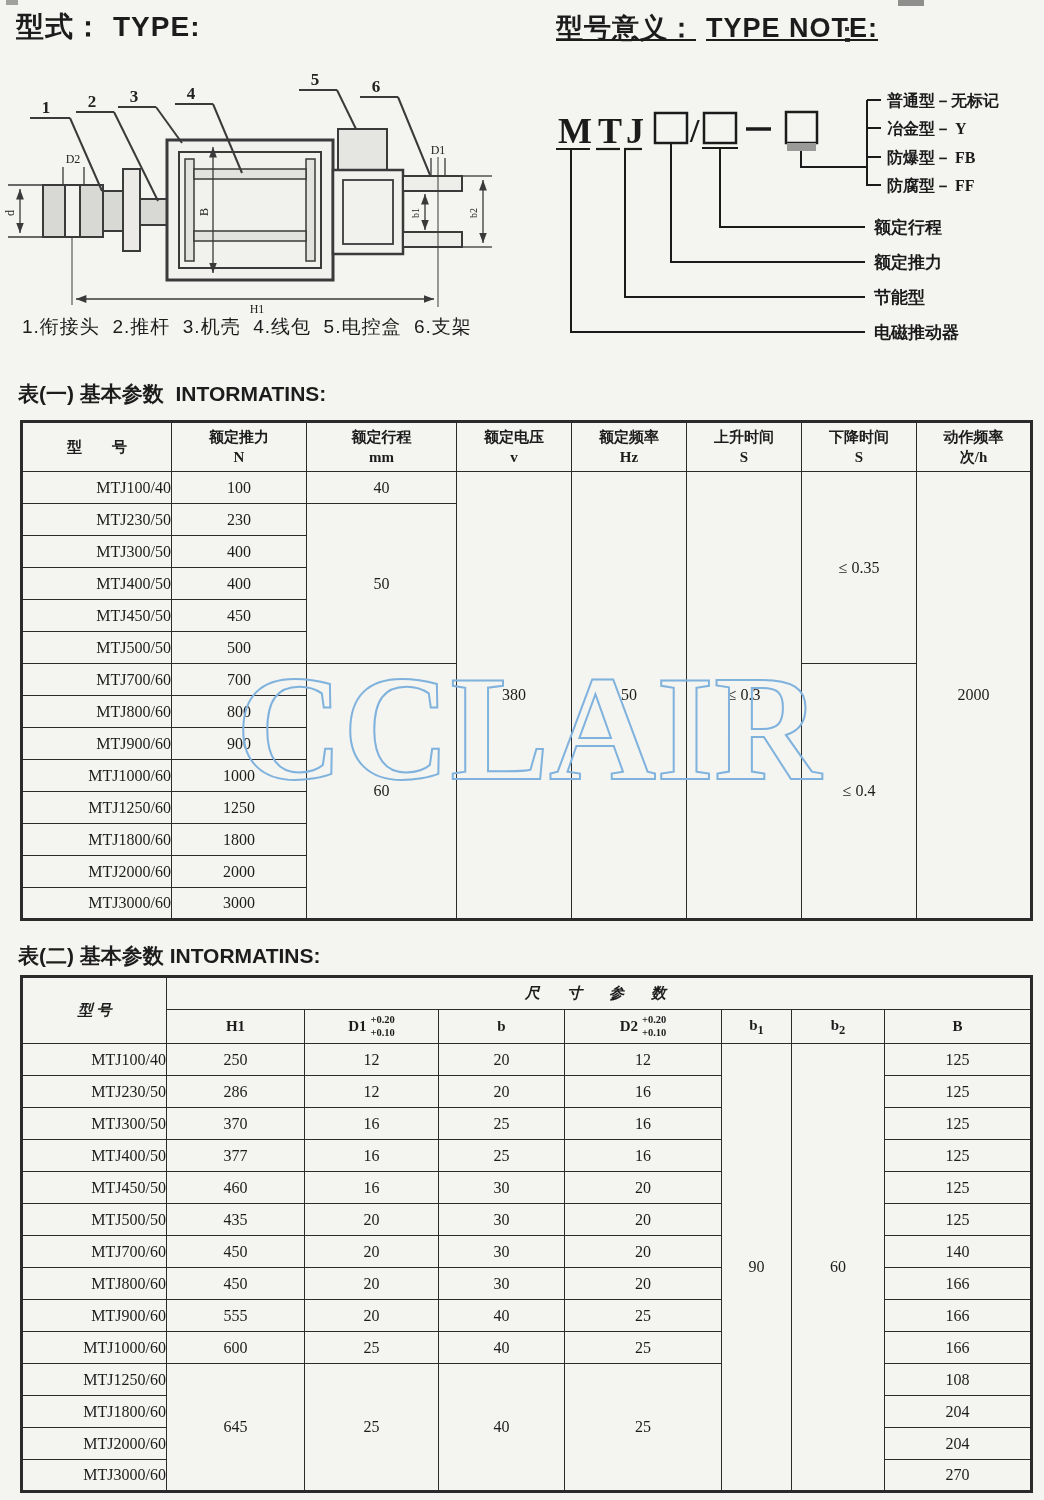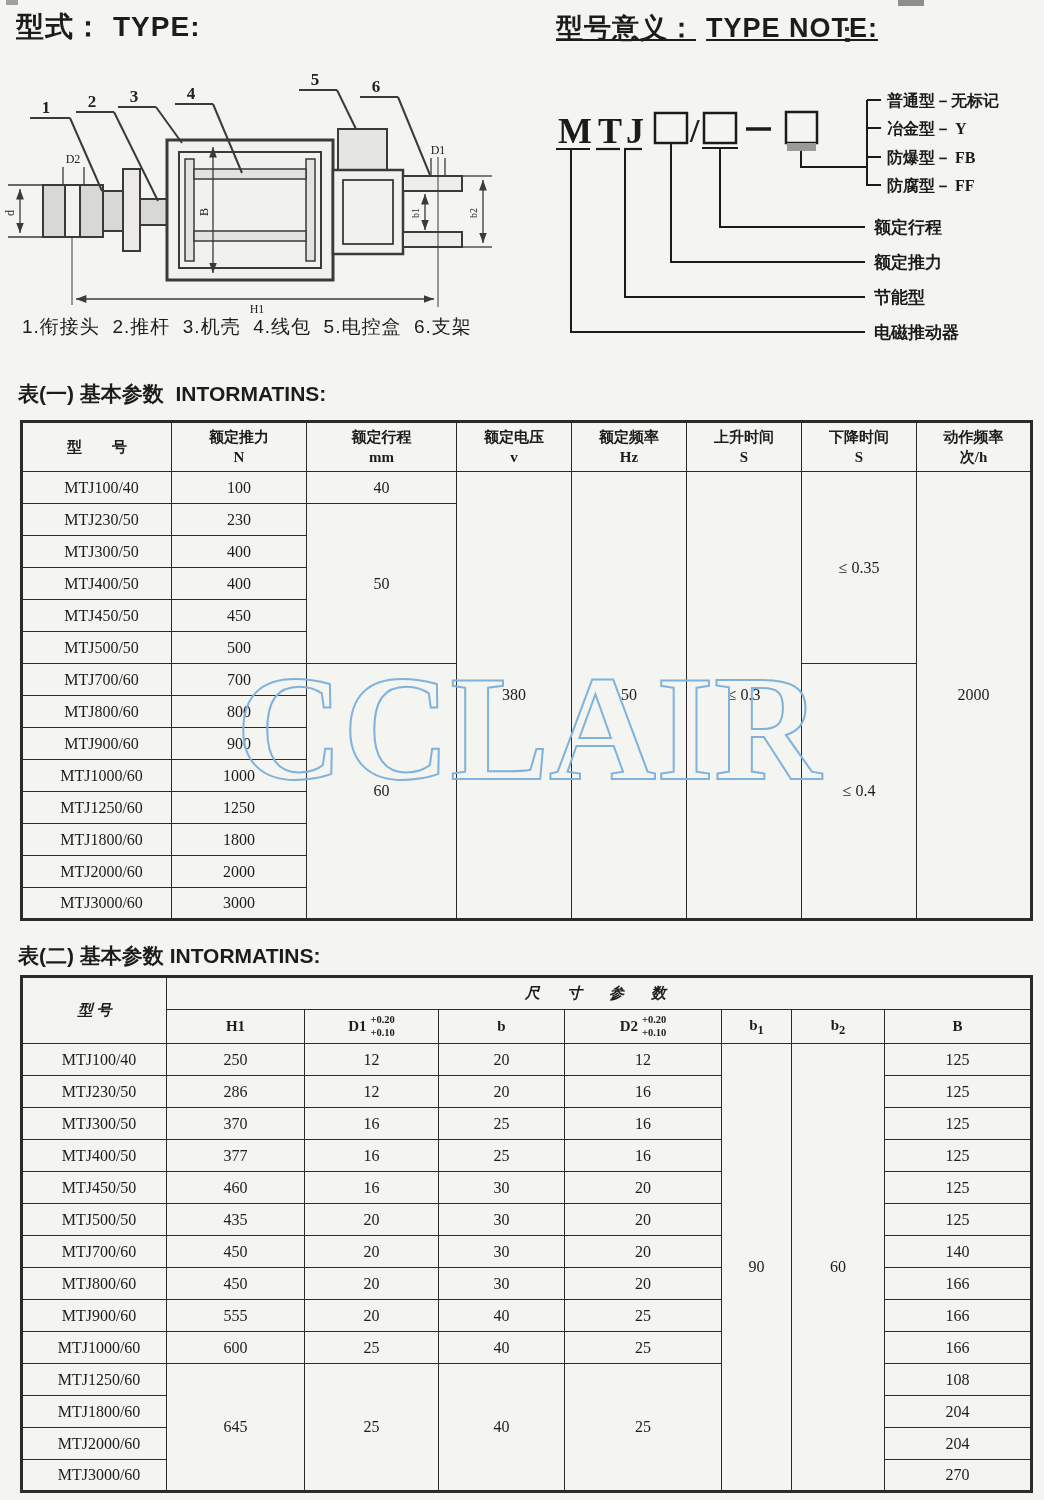--- a/index.html
+++ b/index.html
@@ -18,21 +18,21 @@
   table{border-collapse:collapse;table-layout:fixed;background:transparent;}
   .dtable{border:3px solid #2b2b2b;}
   .dtable th,.dtable td{border:1.6px solid #2b2b2b;padding:0;text-align:center;vertical-align:middle;overflow:hidden;}
   .dtable th{font-family:"Liberation Serif","DejaVu Serif",serif;font-size:15px;font-weight:700;line-height:1.35;}
   .dtable td{font-family:"Liberation Serif","DejaVu Serif",serif;font-size:16px;font-weight:400;}
   .t1 thead tr{height:50px;}
   .t1 tbody tr{height:32px;}
   .t2 tr.gh{height:33px;}
   .t2 tr.ch{height:34px;}
   .t2 tbody tr{height:32px;}
-  td.mdl{text-align:center;padding-left:9px;font-family:Liberation Serif, serif;}
+  td.mdl{text-align:right;padding-left:9px;font-family:Liberation Serif, serif;}
   .tolw{display:flex;align-items:center;justify-content:center;gap:4px;}
   .tol{display:flex;flex-direction:column;font-size:10.5px;line-height:1.15;font-weight:700;}
   .gh th{letter-spacing:6px;font-style:italic;}
   svg text{font-family:"Liberation Serif","DejaVu Serif",serif;}
   .speck{position:absolute;background:#3a3a3a;}
   .wm{pointer-events:none;}
 </style>
 </head>
 <body>
 

